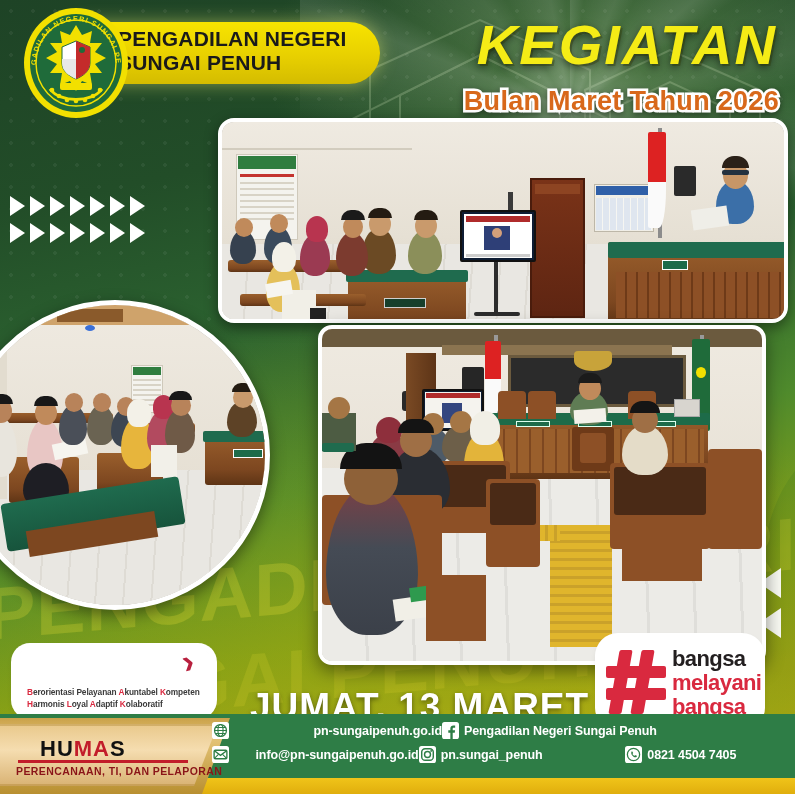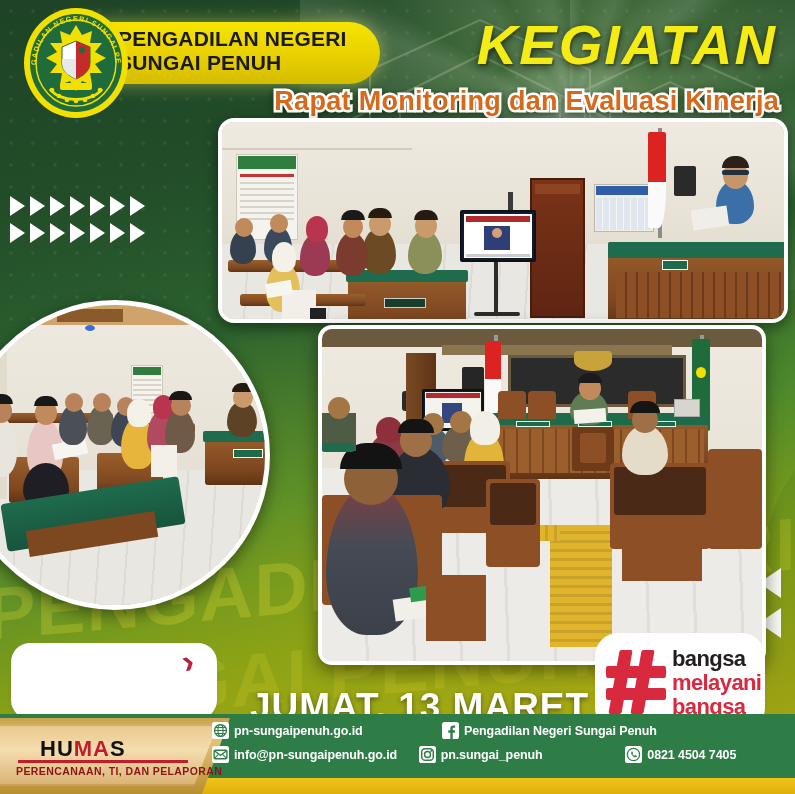--- a/index.html
+++ b/index.html
@@ -178,21 +178,21 @@
     clip-path:polygon(0 0, 236px 0, 208px 76px, 0 76px);
   }
   .humas-text{position:absolute;left:40px;top:736px;font-size:22px;font-weight:bold;letter-spacing:1px;color:#111;}
   .humas-text .red{color:#c21d2a;}
   .humas-rule{position:absolute;left:18px;top:760px;width:170px;height:3px;background:#c21d2a;}
   .humas-sub{position:absolute;left:16px;top:765px;font-size:10.5px;font-weight:bold;letter-spacing:.4px;color:#8a1418;}
 
   .contacts{position:absolute;left:212px;bottom:24px;width:575px;}
   .crow{display:flex;align-items:center;margin-bottom:7px;}
   .citem{display:flex;align-items:center;color:#ffffff;font-size:12.5px;font-weight:bold;letter-spacing:-.1px;}
-  .c1{width:230px;}
+  .c1{width:230px;justify-content:space-between;}
   .c2{width:230px;}
   .c3{width:180px;}
   .cicon{width:17px;height:17px;margin-right:5px;flex:0 0 auto;display:block;}
 </style>
 </head>
 <body>
 
 <div id="poster">
 
   <div class="bg-dots"></div>
@@ -253,21 +253,20 @@
       <circle cx="78" cy="85" r="2.3"></circle>
     </g>
     <rect x="38" y="78" width="32" height="7" rx="2" fill="#f2e000"></rect>
     <text font-family="'Liberation Sans',sans-serif" font-size="7.2" font-weight="bold" fill="#f2e000" letter-spacing="1.1">
       <textPath href="#arcTop" startOffset="50%" text-anchor="middle">PENGADILAN NEGERI SUNGAI PENUH</textPath>
     </text>
   </svg>
 
   <div class="kegiatan">KEGIATAN</div>
   <div class="subtitle">
-    <div>Rapat Monitoring dan Evaluasi Kinerja</div>
     <div>Bulan Maret Tahun 2026</div>
   </div>
 
   <div class="arrows">
     <div class="arrow-row">
       <i class="tri-r"></i>
       <i class="tri-r"></i>
       <i class="tri-r"></i>
       <i class="tri-r"></i>
       <i class="tri-r"></i>
@@ -519,20 +518,24 @@
       <div style="position:absolute;left:164px;top:150px;width:54px;height:88px;background:#8d5026;border-radius:4px;"></div>
       <div style="position:absolute;left:168px;top:154px;width:46px;height:42px;background:#4a2a16;border-radius:3px;"></div>
       <div style="position:absolute;left:0;top:84px;width:34px;height:38px;background:#4d5c43;"></div>
       <div style="position:absolute;left:6px;top:68px;width:22px;height:22px;border-radius:50%;background:#a57645;"></div>
       <div class="desk-green" style="left:0;top:114px;width:32px;height:9px;"></div>
     </div>
   </div>
 
   <div class="berakhlak">
     <div class="ber-arrow">›</div>
+    <div class="ber-sub">
+      <div><i>B</i>erorientasi Pelayanan <i>A</i>kuntabel <i>K</i>ompeten</div>
+      <div><i>H</i>armonis <i>L</i>oyal <i>A</i>daptif <i>K</i>olaboratif</div>
+    </div>
   </div>
 
   <div class="date-line">JUMAT, 13 MARET 2026</div>
 
   <div class="bangga">
     <svg class="hash" viewBox="0 0 62 68">
       <g fill="#d9293f">
         <rect x="14" y="2" width="13" height="64" rx="2" transform="skewX(-10)"></rect>
         <rect x="36" y="2" width="13" height="64" rx="2" transform="skewX(-10)"></rect>
         <rect x="0" y="18" width="60" height="12" rx="2"></rect>

